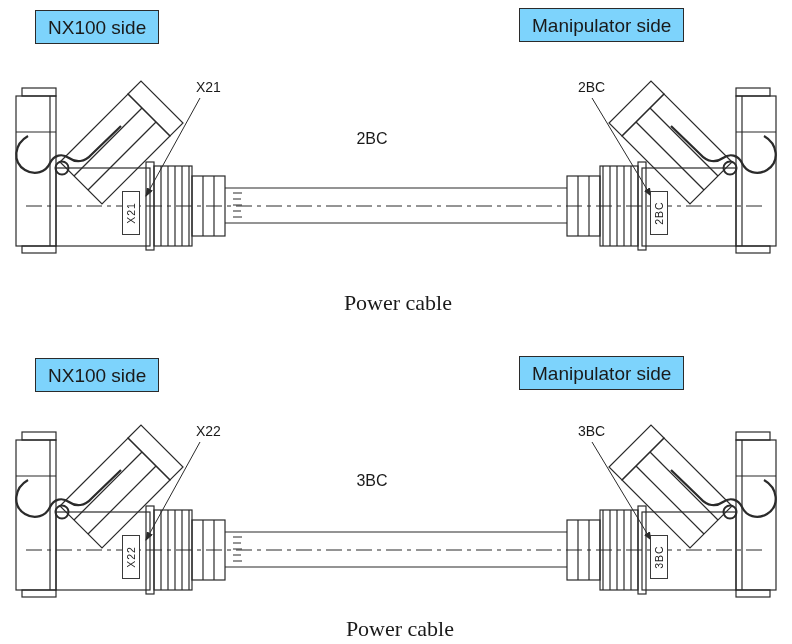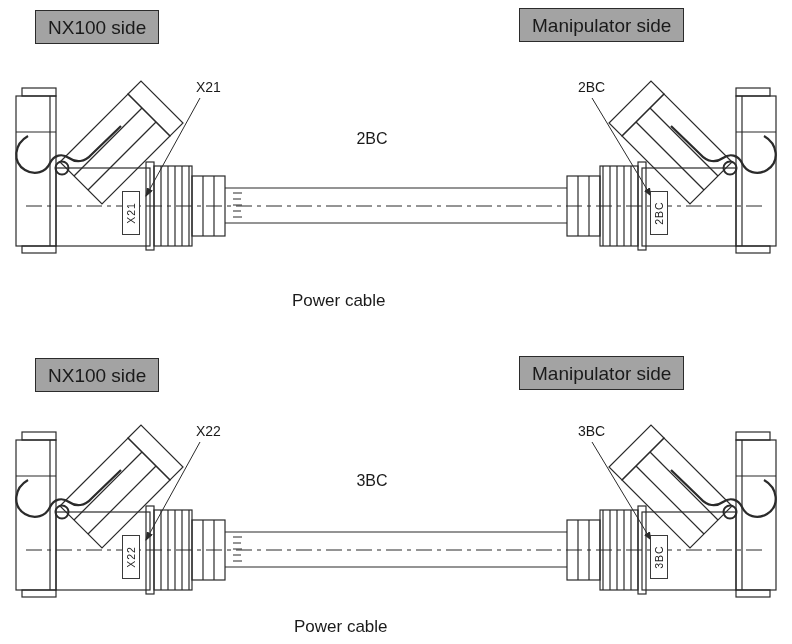--- a/index.html
+++ b/index.html
@@ -2,31 +2,31 @@
 <html><head>
 <meta charset="utf-8">
 <style>
   html,body{margin:0;padding:0;background:#fff;}
   .canvas{
     position:relative;width:792px;height:644px;background:#ffffff;
     font-family:"Liberation Sans", sans-serif;color:#1a1a1a;overflow:hidden;
   }
   .svg-layer{position:absolute;left:0;top:0;width:792px;height:644px;}
   .side-box{
-    position:absolute;border:1.6px solid #2b2b2b;background:#a3a3a3;
+    position:absolute;border:1.6px solid #2b2b2b;background:#7dd3fc;
     font-size:19px;line-height:1;padding:7px 12px 6px 12px;white-space:nowrap;
   }
   .ref-label{
     position:absolute;font-size:14px;line-height:1;white-space:nowrap;
   }
   .cable-name{
     position:absolute;width:100px;text-align:center;font-size:16px;line-height:1;
   }
   .caption{
-    position:absolute;width:160px;text-align:left;font-size:17px;line-height:1;
+    position:absolute;width:160px;text-align:right;font-size:22px;line-height:1;font-family:Liberation Serif, serif;
   }
   .plate{
     position:absolute;width:44px;height:18px;box-sizing:border-box;
     border:1px solid #3a3a3a;background:#fff;
     font-size:10.5px;line-height:16px;text-align:center;letter-spacing:1px;
     transform:rotate(-90deg);
   }
 </style>
 </head>
 <body>

